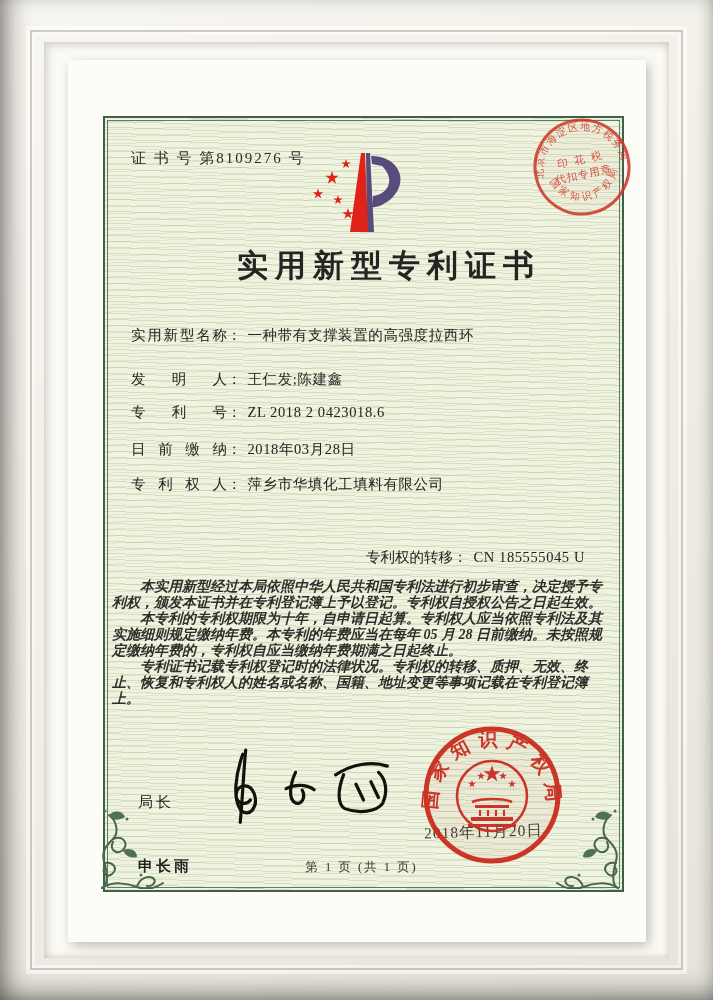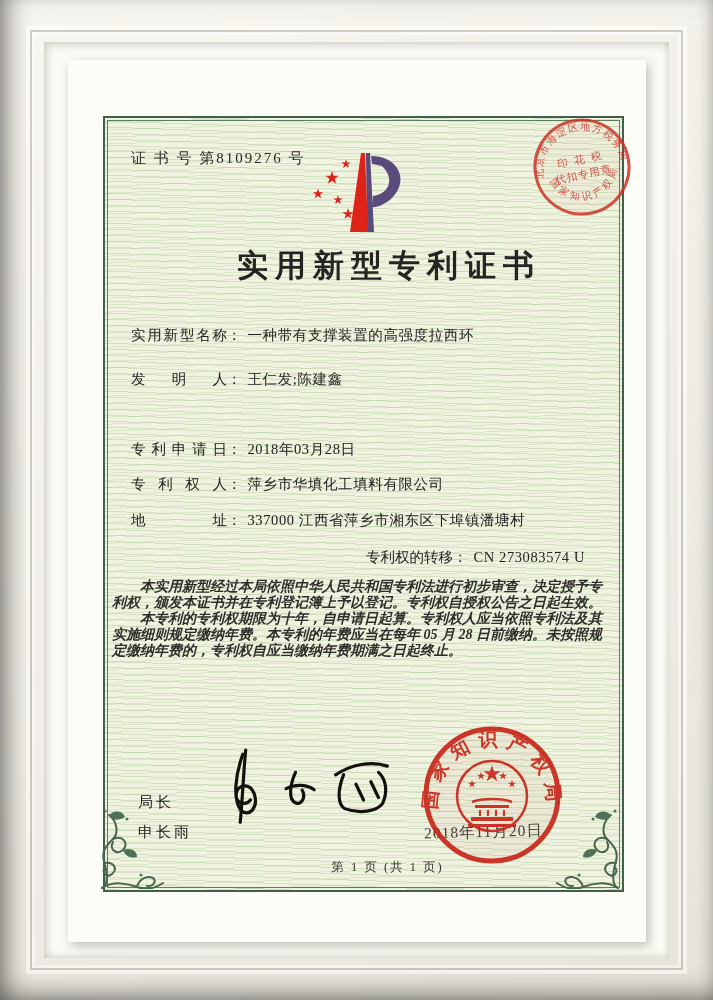--- a/index.html
+++ b/index.html
@@ -43,30 +43,30 @@
   .flabel{display:inline-block;width:96px;text-align:justify;text-align-last:justify;vertical-align:bottom;}
   .fcolon{display:inline-block;margin-right:6px;}
   .fvalue{letter-spacing:.6px;}
   .grant{position:absolute;left:366px;top:548px;z-index:4;font-size:14.5px;color:#232321;white-space:nowrap;}
 
   .paras{position:absolute;left:112px;top:579px;width:502px;z-index:4;
     font-size:14px;line-height:16px;color:#2e2d2a;font-style:italic;font-weight:bold;}
   .paras p{margin:0;text-indent:2em;}
 
   .signer{position:absolute;left:138px;z-index:4;font-size:15px;letter-spacing:3px;color:#232321;margin-top:24px;}
-  .signer.t1{top:769px;} .signer.t2{top:799px;}
+  .signer.t1{top:769px;} .signer.t2{top:833px;font-weight:bold;}
   .signature{position:absolute;left:210px;top:746px;z-index:5;transform:rotate(-2deg);}
 
   .issue-date{position:absolute;left:424px;top:822px;z-index:4;font-size:15.5px;color:#3f3e38;
     letter-spacing:1px;transform:rotate(-1.5deg);}
   .seal{position:absolute;left:419px;top:722px;z-index:5;opacity:.93;}
   .stamp{position:absolute;left:527px;top:112px;z-index:5;opacity:.85;transform:rotate(-12deg);}
 
   .footer{position:absolute;left:103px;top:859px;width:517px;z-index:4;text-align:center;
-    font-size:12.5px;letter-spacing:2px;color:#33332f;padding-left:26px;}
+    font-size:12.5px;letter-spacing:2px;color:#33332f;}
 </style>
 </head>
 <body>
 
 <div class="page">
 
   <svg width="0" height="0" style="position:absolute">
     <defs>
       <path id="star5" d="M0,-1 L0.2245,-0.309 L0.951,-0.309 L0.3633,0.118 L0.5878,0.809 L0,0.382 L-0.5878,0.809 L-0.3633,0.118 L-0.951,-0.309 L-0.2245,-0.309 Z"></path>
       <g id="flourish" stroke="#47654f" stroke-width="2" fill="none" stroke-linecap="round">
@@ -111,36 +111,37 @@
   </svg>
 
   <div class="title">实用新型专利证书</div>
 
   <div class="frow" style="top:326px">
     <span class="flabel">实用新型名称</span><span class="fcolon">：</span><span class="fvalue">一种带有支撑装置的高强度拉西环</span>
   </div>
   <div class="frow" style="top:370px">
     <span class="flabel">发明人</span><span class="fcolon">：</span><span class="fvalue">王仁发;陈建鑫</span>
   </div>
+  <div class="frow" style="top:403px">
+    <span class="flabel">专利号</span><span class="fcolon">：</span><span class="fvalue">ZL 2018 2 0423018.6</span>
+  </div>
   <div class="frow" style="top:440px">
-    <span class="flabel">专利申请日</span><span class="fcolon">：</span><span class="fvalue">2018年03月28日</span>
+    <span class="flabel">日前缴纳</span><span class="fcolon">：</span><span class="fvalue">2018年03月28日</span>
   </div>
   <div class="frow" style="top:475px">
     <span class="flabel">专利权人</span><span class="fcolon">：</span><span class="fvalue">萍乡市华填化工填料有限公司</span>
   </div>
-  <div class="frow" style="top:511px">
-    <span class="flabel">地址</span><span class="fcolon">：</span><span class="fvalue">337000 江西省萍乡市湘东区下埠镇潘塘村</span>
-  </div>
   <div class="grant">
-    <span>专利权的转移</span><span class="fcolon">：</span><span class="fvalue">CN 273083574 U</span>
+    <span>专利权的转移</span><span class="fcolon">：</span><span class="fvalue">CN 185555045 U</span>
   </div>
 
   <div class="paras">
     <p>本实用新型经过本局依照中华人民共和国专利法进行初步审查，决定授予专利权，颁发本证书并在专利登记簿上予以登记。专利权自授权公告之日起生效。</p>
     <p>本专利的专利权期限为十年，自申请日起算。专利权人应当依照专利法及其实施细则规定缴纳年费。本专利的年费应当在每年 05 月 28 日前缴纳。未按照规定缴纳年费的，专利权自应当缴纳年费期满之日起终止。</p>
+    <p>专利证书记载专利权登记时的法律状况。专利权的转移、质押、无效、终止、恢复和专利权人的姓名或名称、国籍、地址变更等事项记载在专利登记簿上。</p>
   </div>
 
   <div class="signer t1">局长</div>
   <div class="signer t2">申长雨</div>
 
   <svg class="signature" width="190" height="80" viewBox="0 0 190 80">
     <g stroke="#15120e" stroke-width="3.2" fill="none" stroke-linecap="round" stroke-linejoin="round">
       <path d="M34,6 C26,26 22,50 30,62 C38,70 48,60 44,46 C40,34 27,36 26,46 C25,55 35,58 40,52"></path>
       <path d="M37,2 C34,24 32,52 29,74"></path>
       <path d="M86,26 C80,38 78,52 84,56 C90,60 96,52 92,44"></path>

